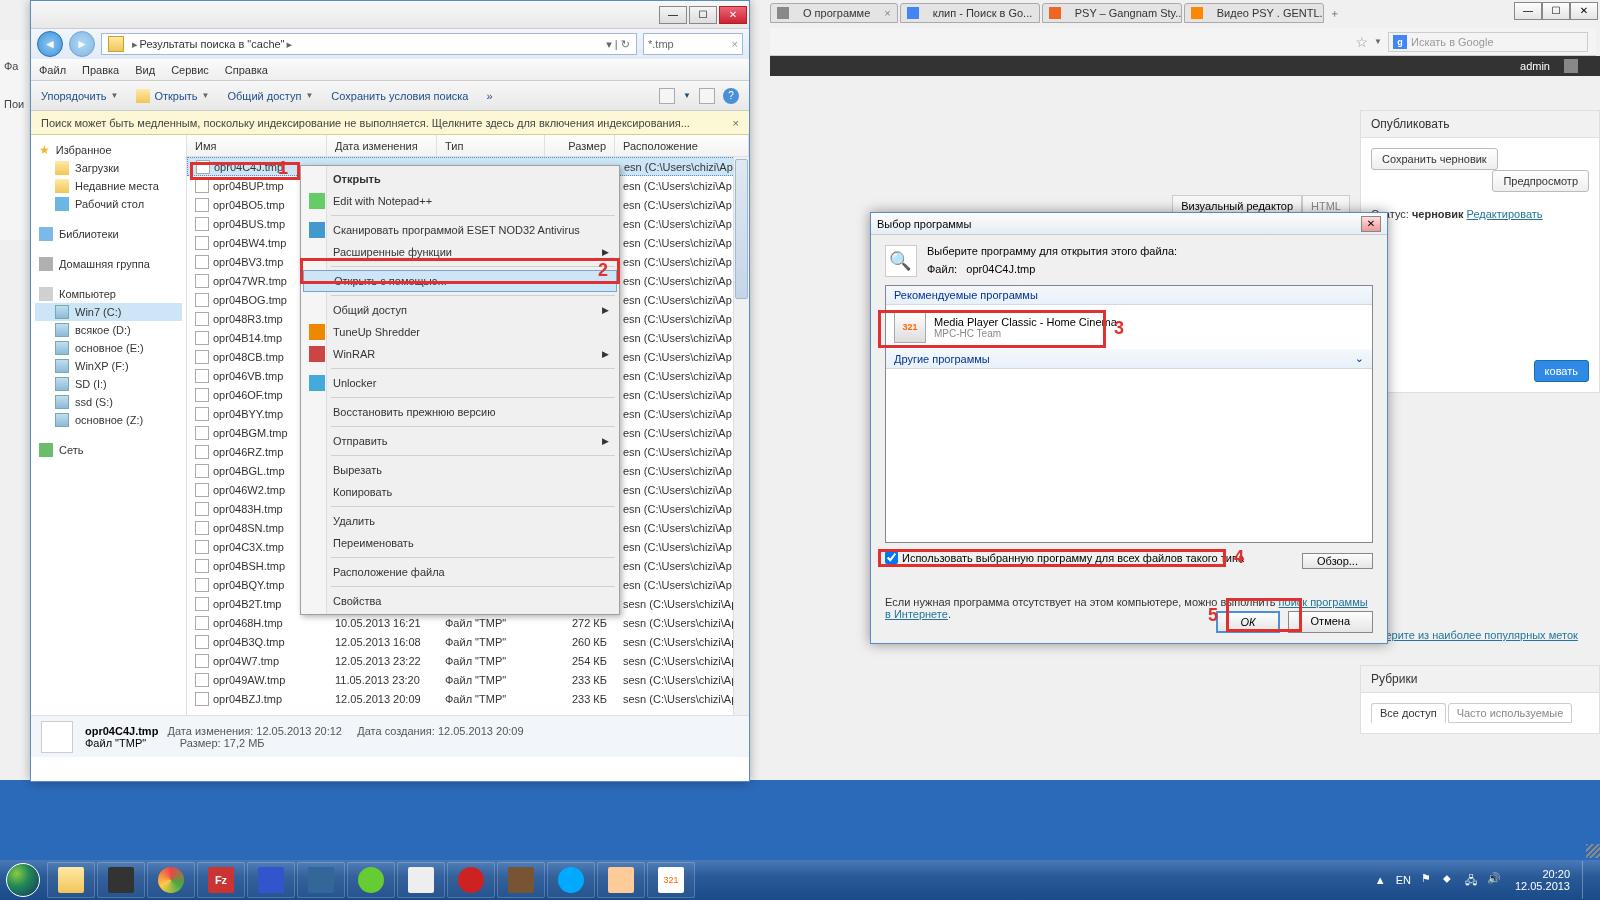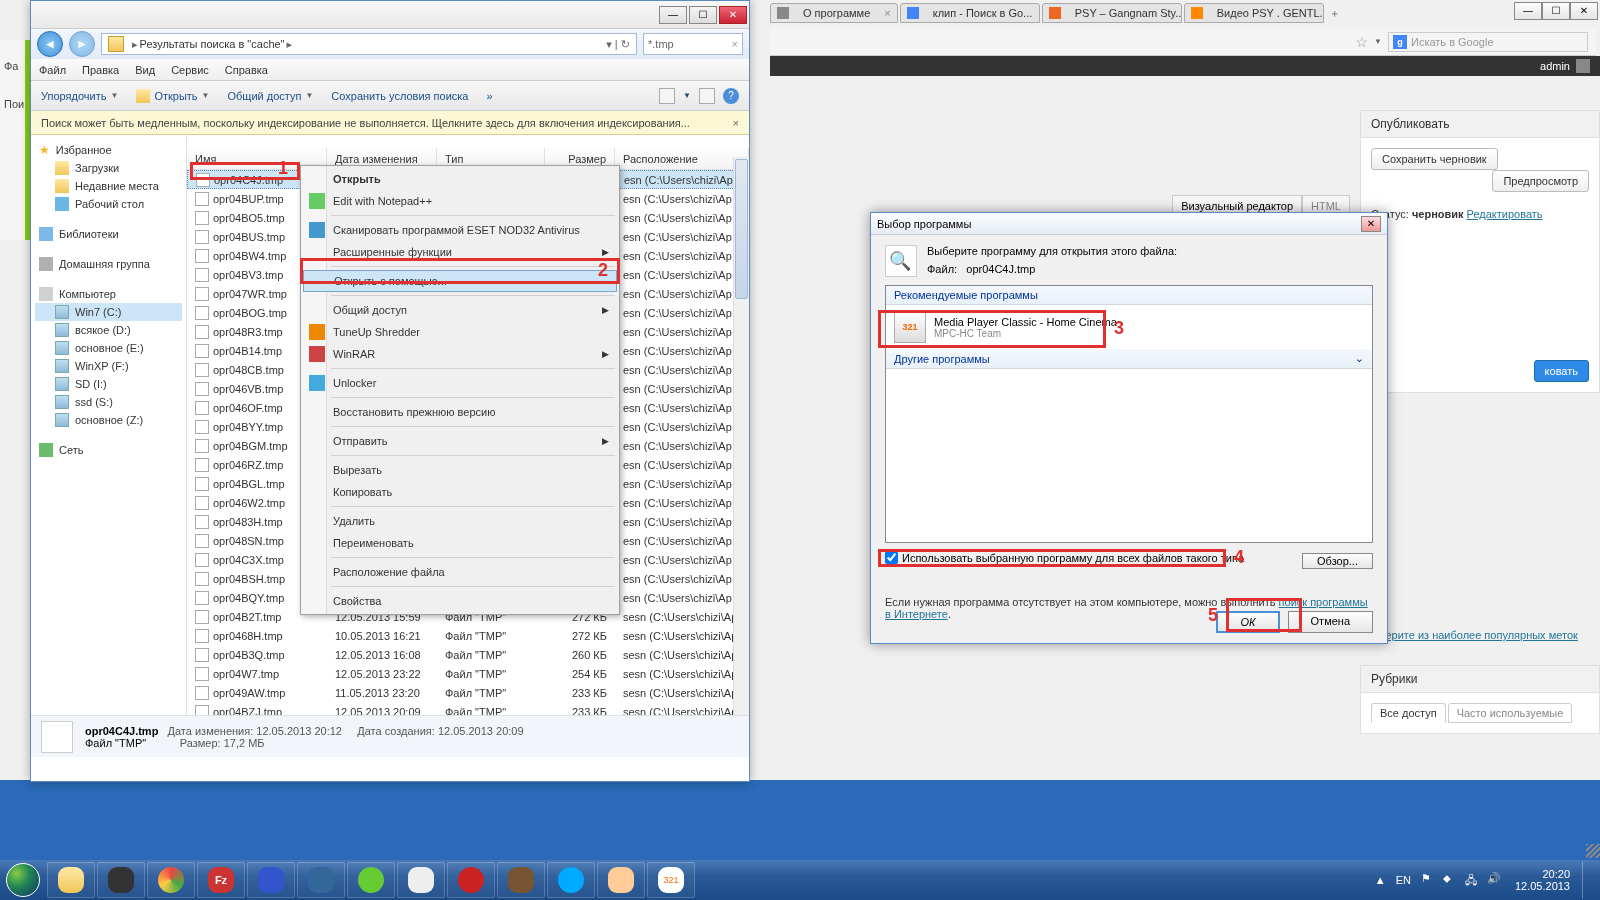--- a/index.html
+++ b/index.html
@@ -14,21 +14,21 @@
 .btab .x{margin-left:4px;color:#888;}
 .btab-add{width:18px;text-align:center;color:#666;}
 .browser-controls{position:absolute;right:2px;top:2px;display:flex;}
 .bctrl{width:28px;height:18px;border:1px solid #888;background:linear-gradient(#fdfdfd,#e5e5e5);text-align:center;line-height:16px;font-size:10px;}
 .browser-toolbar{position:absolute;left:770px;top:28px;right:4px;height:28px;background:#f4f4f4;display:flex;align-items:center;justify-content:flex-end;padding:0 8px;gap:6px;border-bottom:1px solid #ccc;}
 .star{color:#999;font-size:14px;}
 .gsearch{border:1px solid #ccc;height:20px;padding:0 4px;width:200px;display:flex;align-items:center;gap:4px;color:#999;}
 .gicon{width:14px;height:14px;background:#4285f4;color:#fff;font-weight:bold;text-align:center;line-height:14px;font-size:9px;}
 
 
-.admin-bar{position:absolute;left:770px;top:56px;right:0;height:20px;background:#333;color:#fff;display:flex;justify-content:flex-end;align-items:center;padding:0 10px;font-size:10px;}
+.admin-bar{position:absolute;left:770px;top:56px;right:0;height:20px;background:#333;color:#fff;display:flex;justify-content:flex-end;align-items:center;padding:0 22px;font-size:10px;gap:8px;}
 .admin-av{width:14px;height:14px;background:#888;margin-left:6px;}
 
 
 .wp-side{position:absolute;right:0;top:110px;width:240px;}
 .wp-box{background:#fff;border:1px solid #dfdfdf;margin-bottom:12px;}
 .wp-box h3{background:#f1f1f1;padding:6px 10px;font-size:12px;font-weight:normal;color:#333;border-bottom:1px solid #dfdfdf;}
 .wp-box .body{padding:10px;}
 .wp-btn{border:1px solid #bbb;background:linear-gradient(#fff,#eee);border-radius:3px;padding:4px 10px;color:#333;display:inline-block;cursor:pointer;}
 .wp-status{color:#333;margin-top:4px;}
 .wp-link{color:#21759b;text-decoration:underline;cursor:pointer;}
@@ -73,21 +73,21 @@
 .nav-item.sel{background:#cde6f7;}
 .nicon{width:14px;height:14px;display:inline-block;}
 .nicon.folder{background:linear-gradient(#ffe9a6,#f0c659);}
 .nicon.drive{background:linear-gradient(#c0dff0,#8fb9d8);border:1px solid #7aa;}
 .nicon.lib{background:#7db9e8;}
 .nicon.net{background:#6abd6a;}
 .nicon.group{background:#b0b0b0;}
 .nicon.comp{background:#d0d0d0;}
 
 .file-pane{flex:1;position:relative;overflow:hidden;}
-.cols{height:22px;border-bottom:1px solid #e0e0e0;display:flex;align-items:center;background:linear-gradient(#fdfdfd,#f3f3f3);margin-top:13px;}
+.cols{height:22px;border-bottom:1px solid #e0e0e0;display:flex;align-items:center;background:linear-gradient(#fdfdfd,#f3f3f3);}
 .col{padding:0 8px;border-right:1px solid #e0e0e0;height:100%;line-height:22px;color:#333;overflow:hidden;}
 .col.name{width:140px;}.col.date{width:110px;}.col.type{width:108px;}.col.size{width:70px;text-align:right;}.col.loc{flex:1;}
 .rows{position:relative;}
 .row{height:19px;display:flex;align-items:center;}
 .row.sel{background:#cde6f7;border:1px dotted #5a8ac6;}
 .cell{padding:0 8px;overflow:hidden;white-space:nowrap;color:#333;}
 .cell.name{width:140px;display:flex;align-items:center;gap:4px;}
 .cell.date{width:110px;}.cell.type{width:108px;}.cell.size{width:70px;text-align:right;}.cell.loc{flex:1;}
 .ficon{width:14px;height:14px;background:#fff;border:1px solid #aaa;flex-shrink:0;}
 .scrollbar{position:absolute;right:0;top:22px;bottom:0;width:16px;background:#f0f0f0;border-left:1px solid #ddd;}
@@ -125,29 +125,29 @@
 .dlg-btns{position:absolute;bottom:10px;right:14px;display:flex;gap:8px;}
 .dbtn{border:1px solid #888;background:linear-gradient(#fdfdfd,#e5e5e5);padding:3px 22px;}
 .dbtn.def{border:2px solid #4a90d9;font-style:italic;}
 
 
 .ex-status{height:42px;border-top:1px solid #e0e0e0;background:#f2f6fb;display:flex;align-items:center;padding:6px 10px;gap:12px;}
 .ex-status .sicon{width:32px;height:32px;border:1px solid #ccc;background:#fff;}
 .ex-status .pair{color:#555;}
 
 
-.left-peek{position:absolute;left:0;top:40px;width:31px;height:200px;background:#f5f5f5;border-right:6px solid #84cc16;font-size:10px;color:#444;padding-top:20px;}
+.left-peek{position:absolute;left:0;top:40px;width:31px;height:200px;background:#f5f5f5;border-right:1px solid #84cc16;font-size:10px;color:#444;padding-top:20px;}
 .left-peek div{margin-bottom:8px;padding-left:4px;}
 
 
 .taskbar{position:absolute;left:0;right:0;bottom:0;height:40px;background:linear-gradient(#4a7bb8,#2a5a98 40%,#1a4a88);display:flex;align-items:center;}
 .start{width:46px;height:40px;display:flex;align-items:center;justify-content:center;}
 .orb{width:34px;height:34px;border-radius:50%;background:radial-gradient(circle at 30% 30%,#8c4,#285 40%,#136);border:1px solid #fff;position:relative;}
 .tbtn{width:48px;height:36px;margin:0 1px;border:1px solid rgba(255,255,255,.2);border-radius:2px;display:flex;align-items:center;justify-content:center;background:rgba(255,255,255,.05);}
-.tbtn .ti{width:26px;height:26px;background:rgba(255,255,255,.8);border-radius:9px;}
+.tbtn .ti{width:26px;height:26px;background:rgba(255,255,255,.8);border-radius:2px;}
 .tray{margin-left:auto;display:flex;align-items:center;gap:6px;padding-right:4px;color:#fff;}
 .tray .ticon2{width:16px;height:16px;}
 .clock{text-align:right;font-size:10px;line-height:12px;padding:0 6px;}
 .lang{padding:0 4px;}
 .showdesk{width:14px;height:38px;border-left:1px solid rgba(255,255,255,.3);}
 .resize{position:absolute;right:0;bottom:42px;width:14px;height:14px;background:repeating-linear-gradient(135deg,#888 0 2px,transparent 2px 4px);}
 </style>
 </head>
 <body>
 

